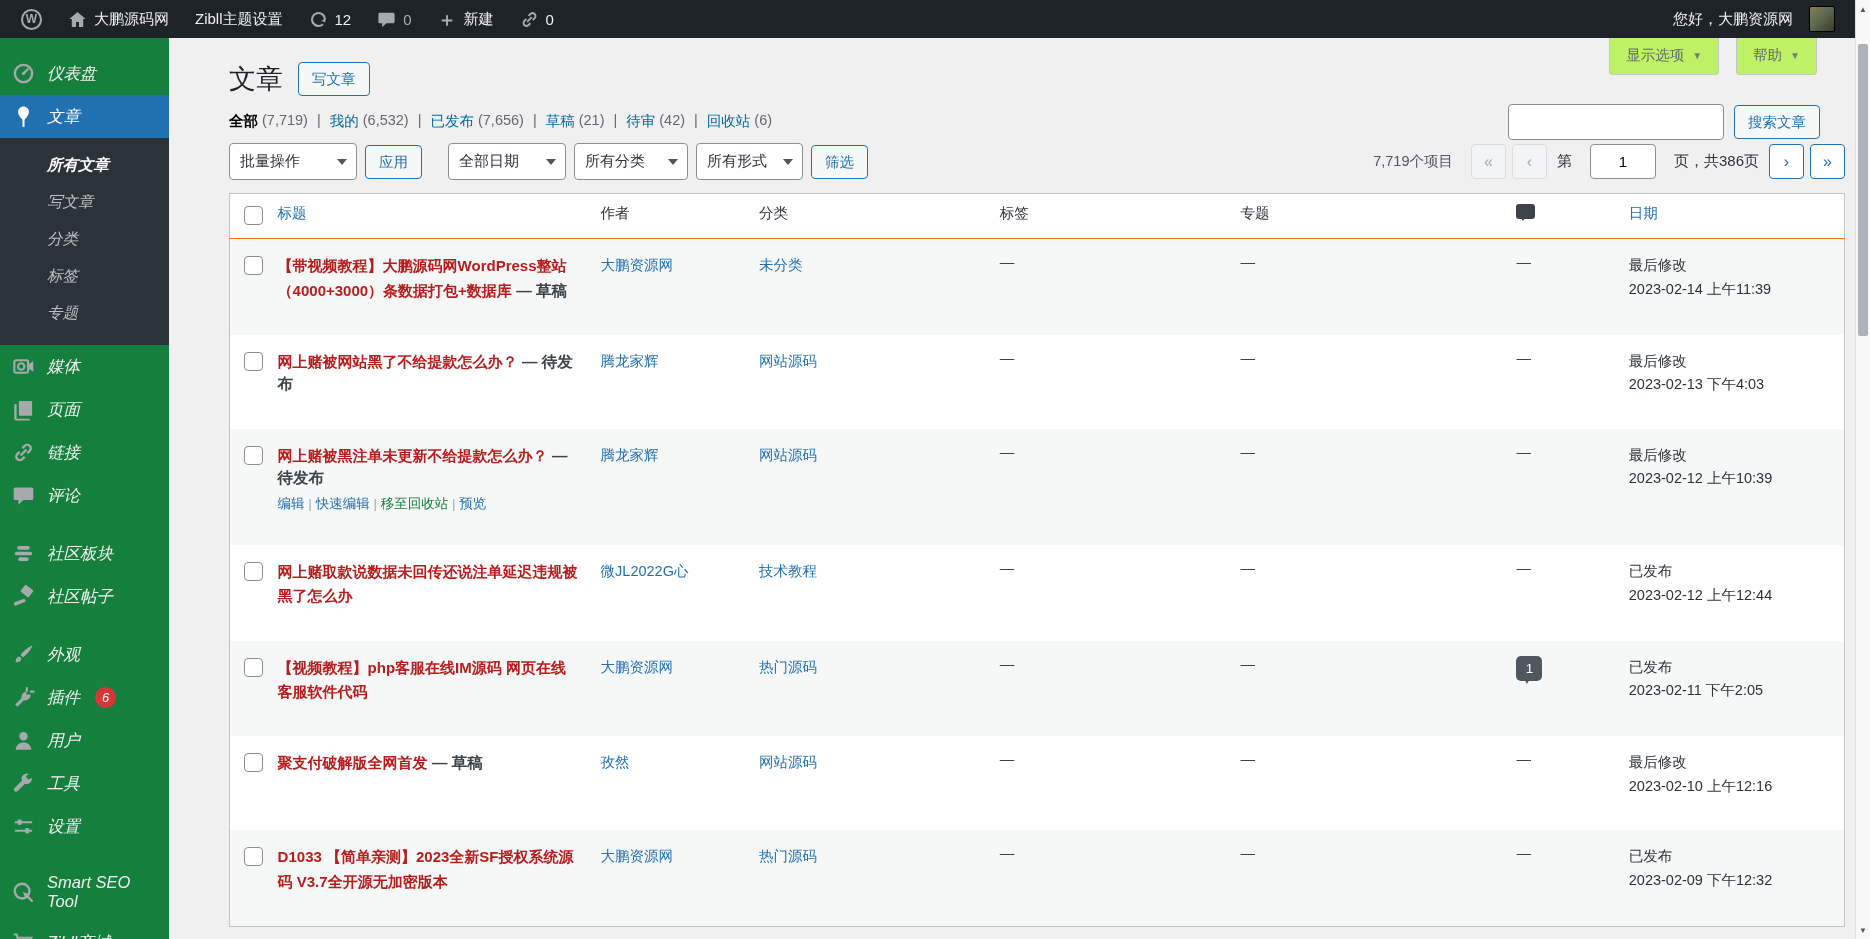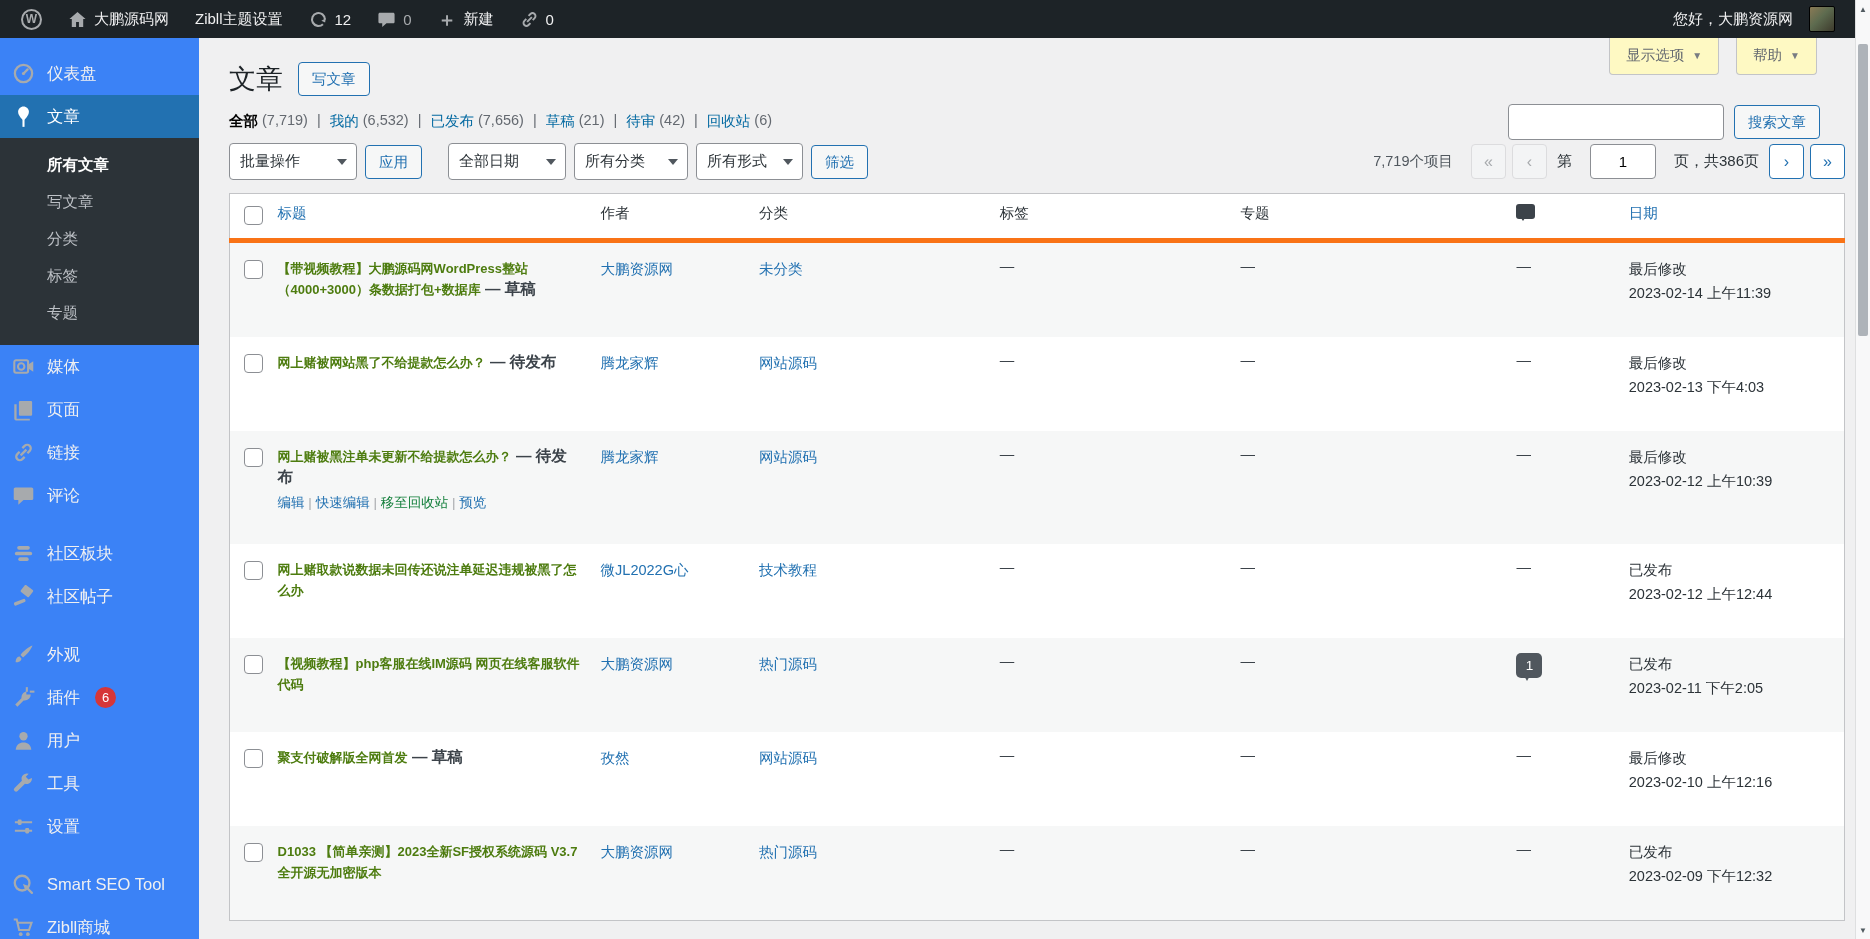--- a/index.html
+++ b/index.html
@@ -22,22 +22,22 @@
   .wp-logo-circle {
     width:21px; height:21px; border:2px solid #a7aaad; border-radius:50%;
     color:#a7aaad; font-weight:bold; font-size:12px; display:flex; align-items:center; justify-content:center;
   }
   .ab-right { margin-left:auto; display:flex; align-items:center; padding-right:22px; }
   .ab-plus { color:#a7aaad; font-size:19px; font-weight:bold; line-height:1; }
   .avatar { width:26px; height:26px; margin-left:9px; border-radius:2px;
     background:linear-gradient(135deg,#8a7a55 0%,#5d6b4f 45%,#3d3a2c 100%); border:1px solid #000; }
   
   .sidebar {
-    position:absolute; top:38px; left:0; bottom:0; width:199px;
-    background:#3b82f6; color:#f0f0f1; padding-top:14px; z-index:50; font-size:16.5px;
+    position:absolute; top:38px; left:0; bottom:0; width:169px;
+    background:#15803d; color:#f0f0f1; padding-top:14px; z-index:50; font-size:16.5px;font-style:italic;
   }
   .menu-item { display:flex; align-items:center; gap:12px; padding:10px 8px 10px 12px; cursor:pointer; position:relative; }
   .menu-item .mi-ico { width:23px; height:23px; color:#a7aaad; display:inline-flex; flex:none; }
   .menu-item .mi-ico svg { width:100%; height:100%; }
   .menu-item.active { background:#2271b1; color:#fff; }
   .menu-item.active .mi-ico { color:#fff; }
   .menu-item.active::after {
     content:""; position:absolute; right:-8px; top:50%; margin-top:-9px;
     border:9px solid transparent; border-left-color:#2271b1;
   }
@@ -46,21 +46,21 @@
   .submenu-item { padding:8px 12px 8px 47px; color:#bdc1c6; font-size:15.5px; cursor:pointer; }
   .submenu-item.current { color:#fff; font-weight:bold; }
   .mi-badge {
     background:#d63638; color:#fff; border-radius:11px; min-width:21px; height:21px;
     display:inline-flex; align-items:center; justify-content:center; font-size:13px; margin-left:3px; padding:0 5px;
   }
   
   .content { position:absolute; left:199px; top:38px; right:15px; bottom:0; }
   .screen-meta-links { position:absolute; top:0; right:38px; display:flex; gap:17px; z-index:5; }
   .meta-link {
-    background:#fef9c3; border:1px solid #c3c4c7; border-top:none; border-radius:0 0 4px 4px;
+    background:#bef264; border:1px solid #c3c4c7; border-top:none; border-radius:0 0 4px 4px;
     padding:8px 16px 9px; font-size:14.5px; color:#646970; display:flex; align-items:center; gap:8px; cursor:pointer;
   }
   .meta-caret { font-size:10px; color:#787c82; }
   .search-row { position:absolute; top:66px; right:35px; display:flex; gap:10px; align-items:center; z-index:5; }
   .search-input { width:216px; height:36px; border:1px solid #8c8f94; border-radius:4px; background:#fff; padding:0 8px; font-size:15px; }
   .wrap { padding:24px 0 0 30px; margin-right:10px; position:relative; }
   .page-title-row { display:flex; align-items:center; gap:15px; }
   h1.page-title { font-size:27px; font-weight:400; color:#1d2327; margin:0; line-height:1.2; }
   .button {
     background:#f6f7f7; border:1px solid #2271b1; color:#2271b1; border-radius:4px;
@@ -91,31 +91,31 @@
   }
   .page-btn.disabled { background:#f3f4f5; border:1px solid #dcdcde; color:#a7aaad; cursor:default; }
   .page-btn.enabled { background:#fff; border:1px solid #2271b1; color:#2271b1; }
   .paging-text { margin:0 4px; color:#2c3338; }
   .current-page-input { width:66px; height:35px; text-align:center; border:1px solid #8c8f94; border-radius:4px; font-size:15px; margin:0 8px; background:#fff; }
   
   table.list-table {
     width:100%; margin-top:13px; background:#fff; border:1px solid #c3c4c7;
     border-collapse:collapse; table-layout:fixed; font-size:14.5px;
   }
-  .list-table thead th { border-bottom:5px solid #f97316; }
+  .list-table thead th { border-bottom:1px solid #f97316; }
   .list-table th, .list-table td { text-align:left; vertical-align:top; padding:12px 10px; font-weight:400; }
   .list-table thead th { padding:10px; color:#2c3338; }
   .list-table thead th.sortable { color:#2271b1; cursor:pointer; }
   .list-table tbody tr:nth-child(odd) { background:#f6f7f7; }
   .list-table tbody td, .list-table tbody th { padding:15px 10px 32px; }
   .cb-col { width:38px; } .title-col { width:322px; } .author-col { width:158px; }
   .cat-col { width:240px; } .tag-col { width:240px; } .topic-col { width:275px; }
   .comm-col { width:112px; } .date-col { width:225px; }
   input.cb { appearance:none; -webkit-appearance:none; width:19px; height:19px; border:1px solid #8c8f94; border-radius:4px; background:#fff; margin:2px 0 0 4px; cursor:pointer; }
-  .row-title { color:#4d7c0f; font-weight:bold; font-size:13px; line-height:1.62; cursor:pointer; }
+  .row-title { color:#b91c1c; font-weight:bold; font-size:15px; line-height:1.62; cursor:pointer; }
   .post-state { color:#3c434a; font-weight:bold; font-size:15.5px; }
   .cell-link { color:#2271b1; cursor:pointer; line-height:1.6; }
   .dash { color:#3c434a; }
   .date-cell div { line-height:1.62; }
   .row-actions { margin-top:6px; font-size:13.5px; color:#a7aaad; }
   .row-actions .ra { color:#2271b1; cursor:pointer; }
   .row-actions .ra.danger { color:#15803d; }
   .bubble-icon { display:inline-block; width:19px; height:15px; background:#3c434a; border-radius:3px; position:relative; }
   .bubble-icon::after { content:""; position:absolute; left:3px; bottom:-6px; border:4px solid transparent; border-top:6px solid #3c434a; }
   .comment-bubble {

